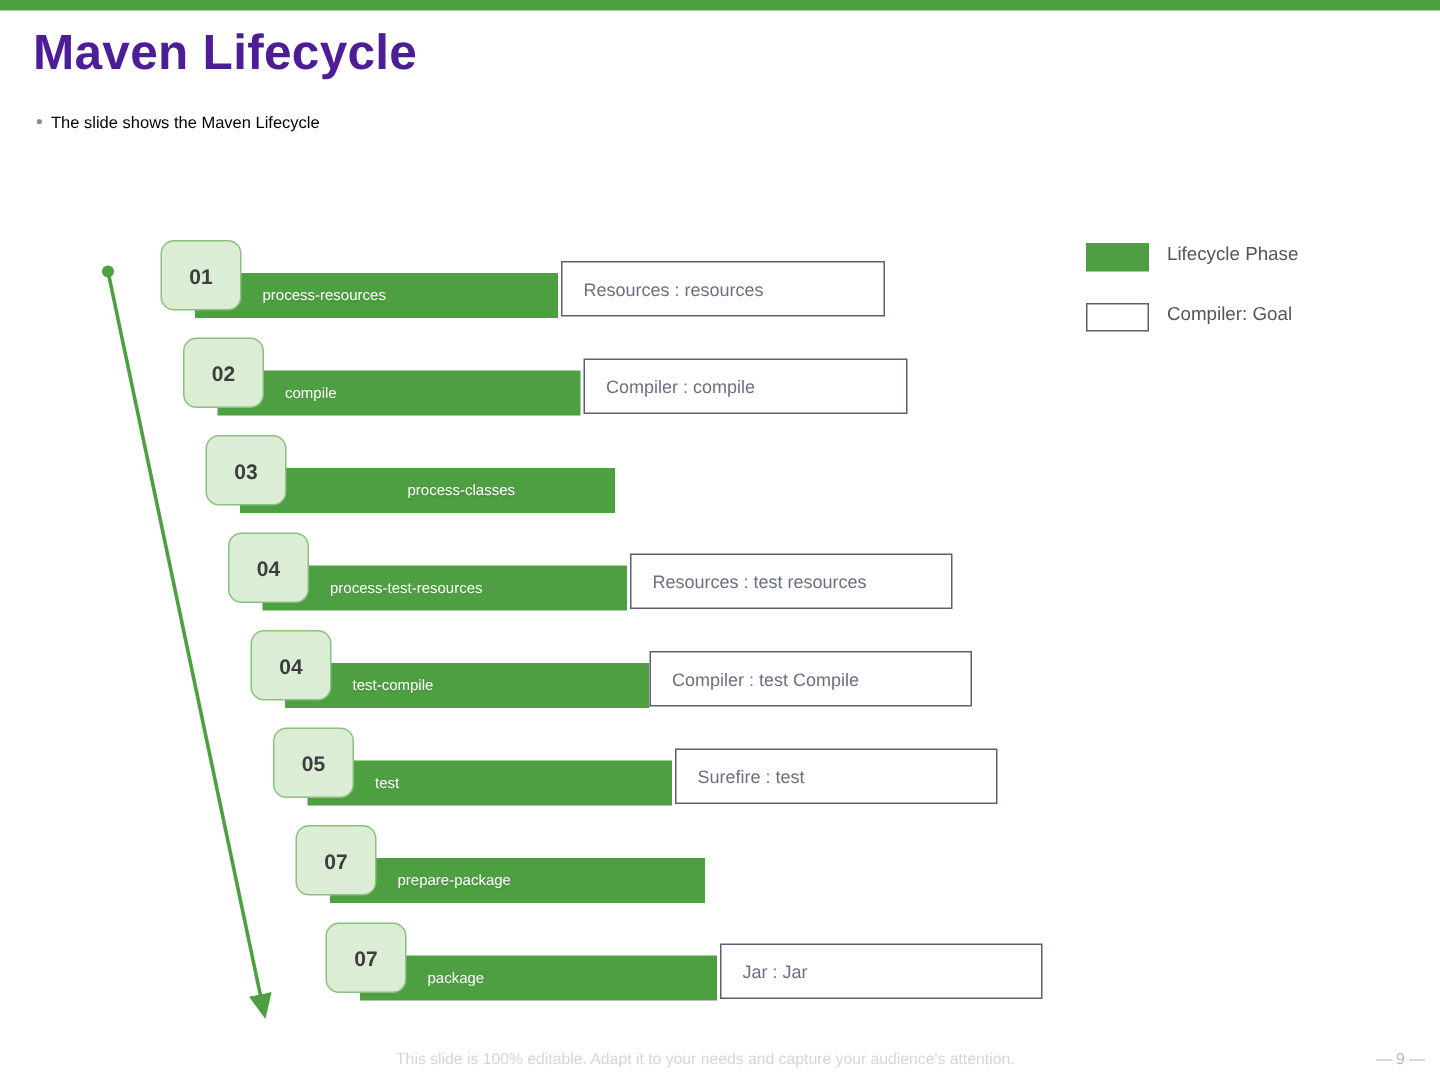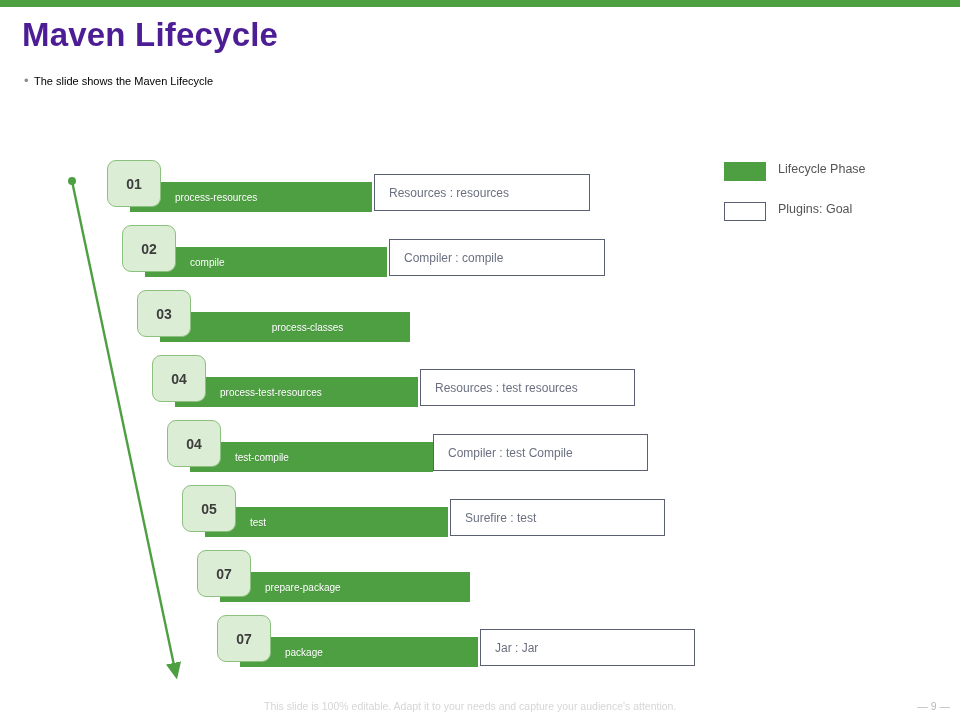--- a/index.html
+++ b/index.html
@@ -295,20 +295,20 @@
       </div>
   </div>
 
   <div id="legend">
       <div class="legend-item">
         <span class="legend-swatch filled"></span>
         <span class="legend-label">Lifecycle Phase</span>
       </div>
       <div class="legend-item">
         <span class="legend-swatch hollow"></span>
-        <span class="legend-label">Plugins: Goal</span>
+        <span class="legend-label">Compiler: Goal</span>
       </div>
     </div>
 
   <div class="footer-note">This slide is 100% editable. Adapt it to your needs and capture your audience's attention.</div>
   <div class="page-marker">— 9 —</div>
 
 </div>
 
 </body></html>

